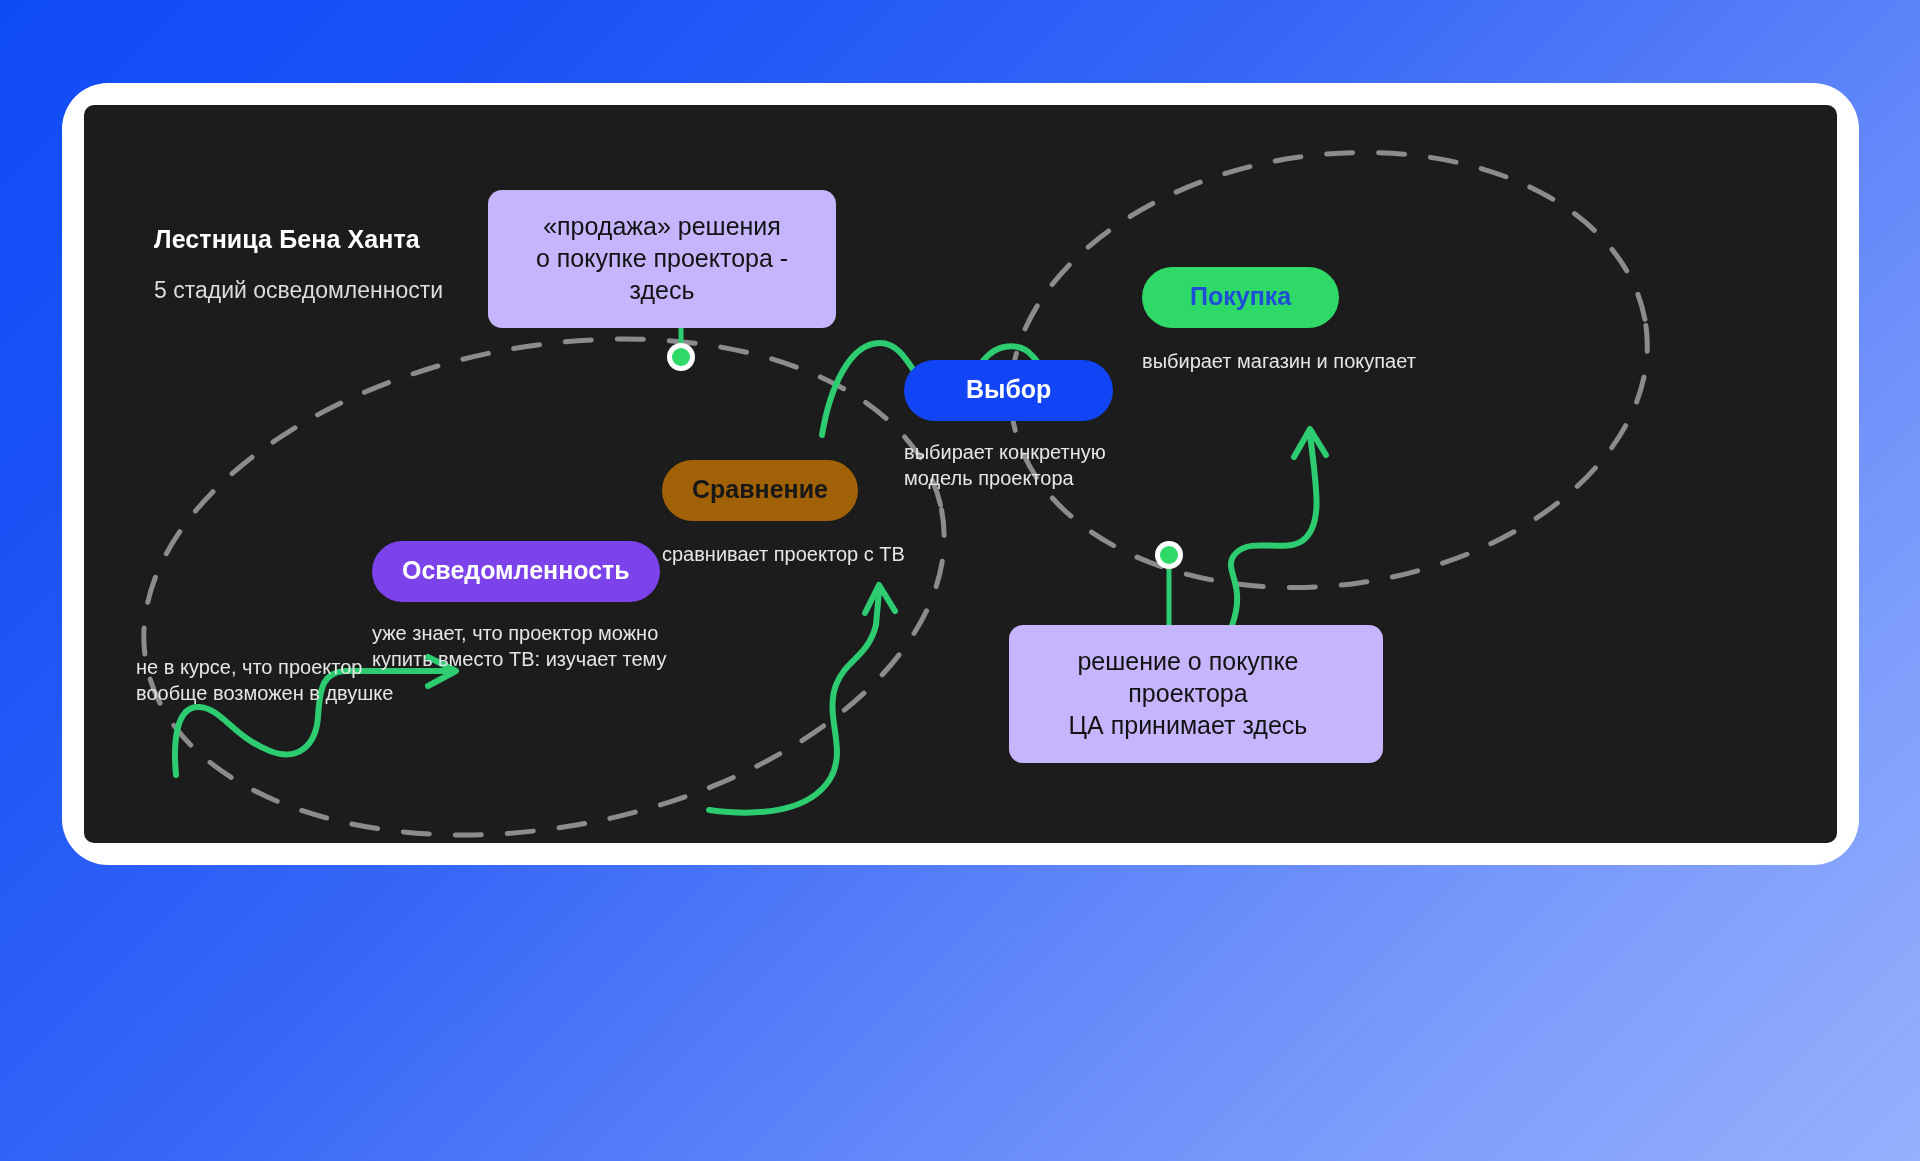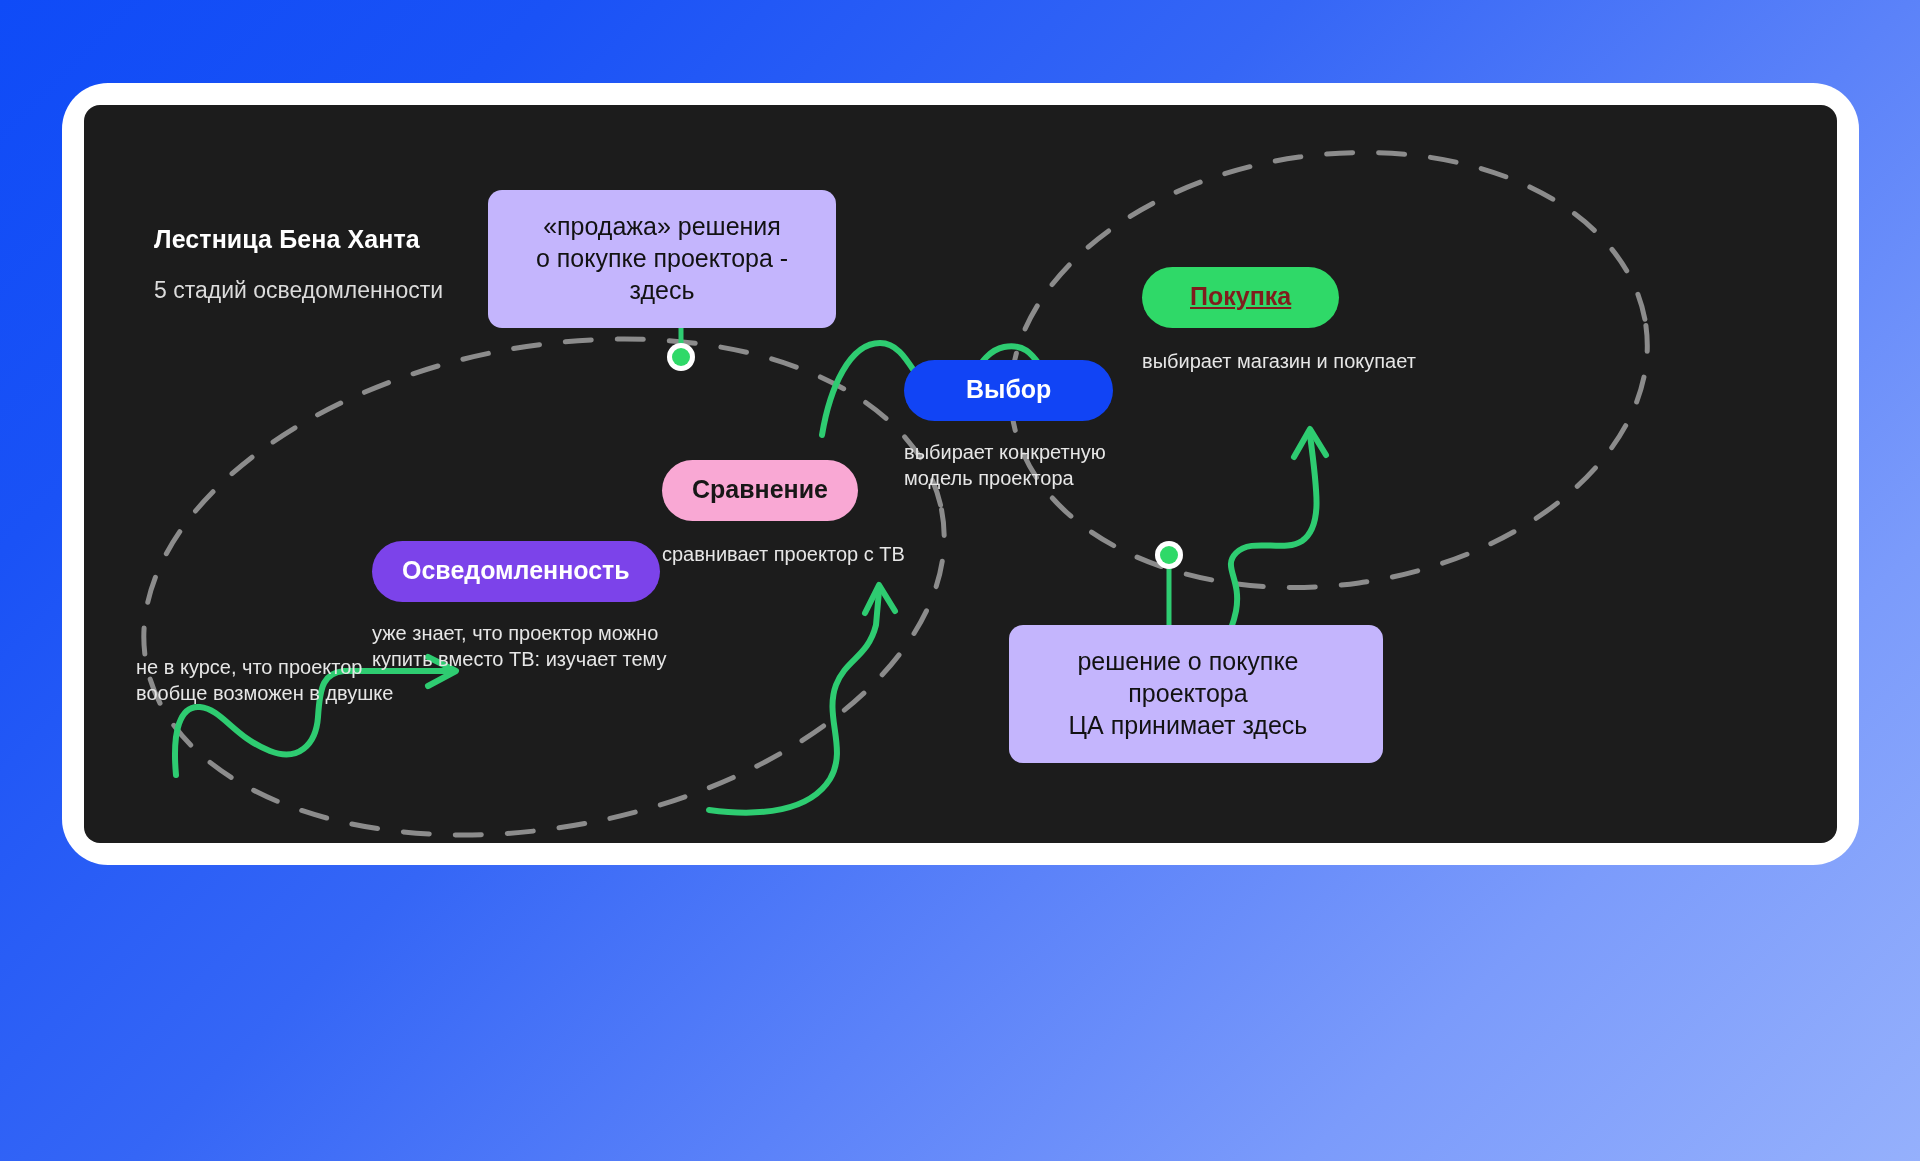--- a/index.html
+++ b/index.html
@@ -41,21 +41,21 @@
     background: #ffffff;
     box-sizing: border-box;
     padding: 22px;
   }
 
   
   #panel {
     position: relative;
     width: 100%;
     height: 100%;
-    border-radius: 16px;
+    border-radius: 10px;
     background: #1c1c1c;
     overflow: hidden;
   }
 
   
   #art {
     position: absolute;
     left: 0;
     top: 0;
     width: 100%;
@@ -187,32 +187,32 @@
 вообще возможен в двушке</div>
       </div>
 
       <div class="stage" style="left:288px; top:436px;">
         <span class="pill" style="background:#7c43ea; color:#ffffff;">Осведомленность</span>
         <div class="caption">уже знает, что проектор можно
 купить вместо ТВ: изучает тему</div>
       </div>
 
       <div class="stage" style="left:578px; top:355px;">
-        <span class="pill" style="background:#f9a8d4; color:#171717;">Сравнение</span>
+        <span class="pill" style="background:#a16207; color:#171717;">Сравнение</span>
         <div class="caption center-under">сравнивает проектор с ТВ</div>
       </div>
 
       <div class="stage" style="left:820px; top:255px;">
         <span class="pill" style="background:#1144f5; color:#ffffff; padding-left:62px; padding-right:62px;">Выбор</span>
         <div class="caption">выбирает конкретную
 модель проектора</div>
       </div>
 
       <div class="stage" style="left:1058px; top:162px;">
-        <span class="pill" style="background:#2fd968; color:#7f1d1d; padding-left:48px; padding-right:48px;text-decoration:underline;">Покупка</span>
+        <span class="pill" style="background:#2fd968; color:#1d4ed8; padding-left:48px; padding-right:48px;">Покупка</span>
         <div class="caption center-under">выбирает магазин и покупает</div>
       </div>
 
       <div class="callout" style="left:404px; top:85px; width:348px;">«продажа» решения
 о покупке проектора - здесь</div>
 
       <div class="callout" style="left:925px; top:520px; width:374px;padding-left:12px;">решение о покупке проектора
 ЦА принимает здесь</div>
 
     </div>

